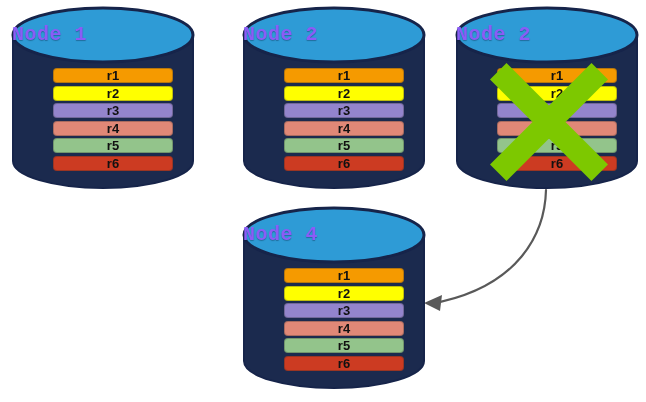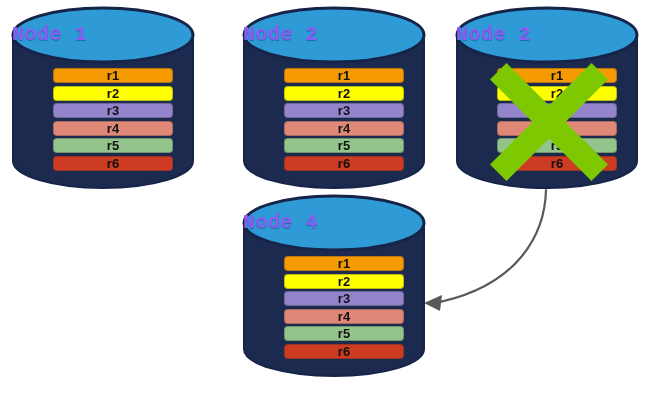--- a/index.html
+++ b/index.html
@@ -127,21 +127,21 @@
           <div class="rec" style="left: 31px; top: 130.48px; width: 120px; height: 15px; background: rgb(147, 196, 139); color: rgb(17, 17, 17); font-size: 13px;">r5</div>
           <div class="rec" style="left: 31px; top: 147.98px; width: 120px; height: 15px; background: rgb(204, 59, 34); color: rgb(17, 17, 17); font-size: 13px;">r6</div>
         </div>
         <svg width="118" height="132" viewBox="0 0 100 100" class="x-mark" style="left: 34px; top: 48px;">
           <g fill="#7DC800">
             <polygon points="0,14 14,0 100,86 86,100"></polygon>
             <polygon points="86,0 100,14 14,100 0,86"></polygon>
           </g>
         </svg>
       </div>
-      <div class="node" style="left: 243px; top: 196px; width: 182px; height: 180px;">
+      <div class="node" style="left: 243px; top: 208px; width: 182px; height: 180px;">
         <svg width="182" height="180" viewBox="0 0 182 180">
           <path d="M 1,27 L 1,153 A 90,27 0 0 0 181,153 L 181,27 A 90,27 0 0 1 1,27 Z" fill="#1B2A4E" stroke="#16244A" stroke-width="2"></path>
           <ellipse cx="91" cy="27" rx="90" ry="27" fill="#2E9BD6" stroke="#16244A" stroke-width="3"></ellipse>
         </svg>
         <div class="node-title" style="top: 15px; font-size: 20px;">Node  4</div>
         <div class="rec-layer">
           <div class="rec" style="left: 31px; top: 60.48px; width: 120px; height: 15px; background: rgb(245, 154, 0); color: rgb(17, 17, 17); font-size: 13px;">r1</div>
           <div class="rec" style="left: 31px; top: 77.98px; width: 120px; height: 15px; background: rgb(255, 255, 0); color: rgb(17, 17, 17); font-size: 13px;">r2</div>
           <div class="rec" style="left: 31px; top: 95.48px; width: 120px; height: 15px; background: rgb(147, 132, 204); color: rgb(17, 17, 17); font-size: 13px;">r3</div>
           <div class="rec" style="left: 31px; top: 112.98px; width: 120px; height: 15px; background: rgb(224, 136, 119); color: rgb(17, 17, 17); font-size: 13px;">r4</div>

